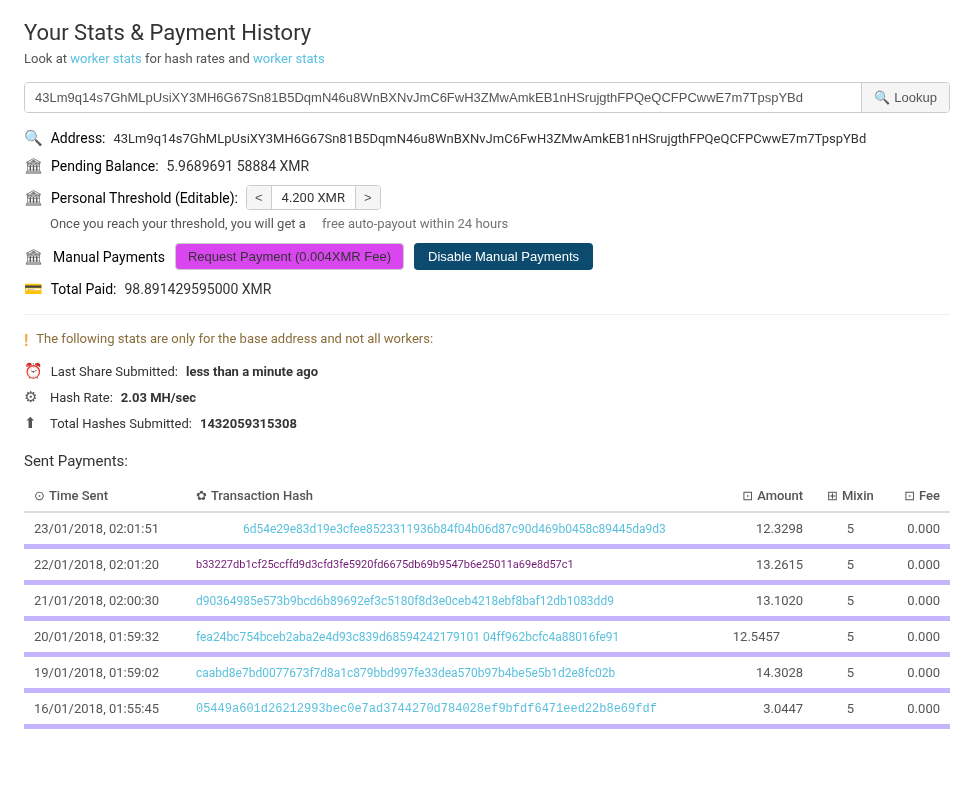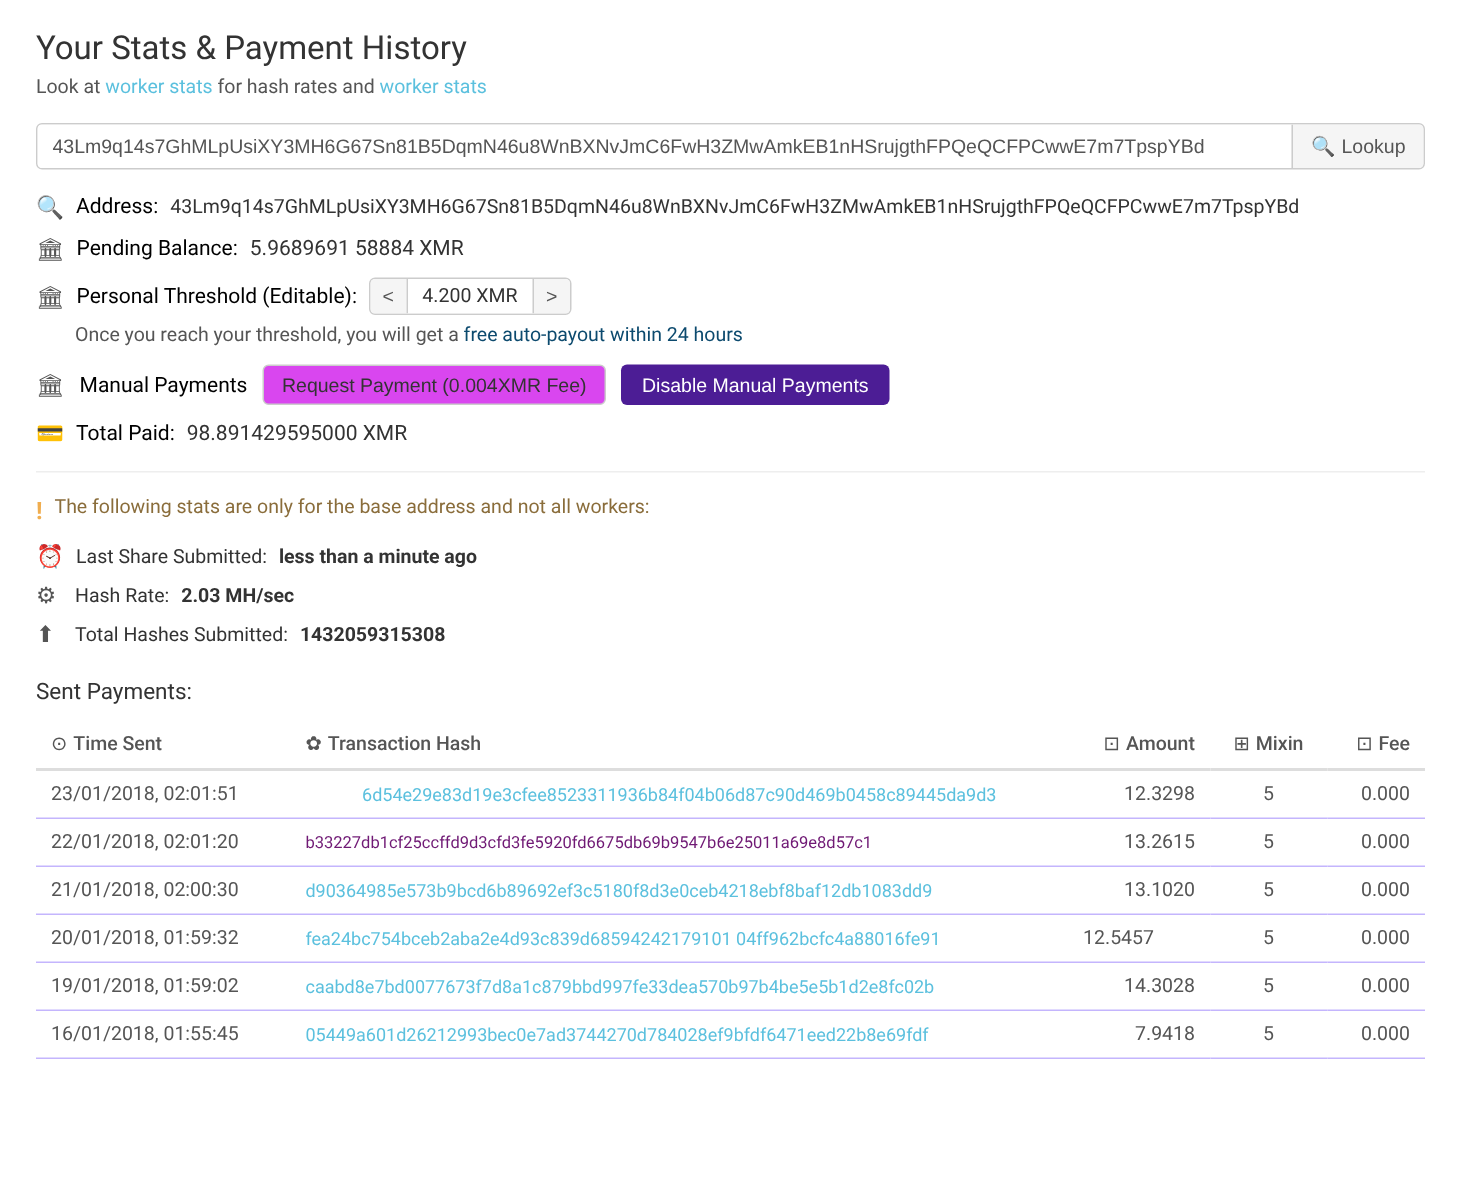--- a/index.html
+++ b/index.html
@@ -95,40 +95,40 @@
       border-left: 1px solid #ccc;
       border-right: 1px solid #ccc;
     }
 
     .auto-payout-note {
       color: #555;
       font-size: 13px;
       margin-bottom: 12px;
       margin-left: 26px;
     }
-    .auto-payout-note .highlight { color: #0c4a6e; }
+    .auto-payout-note .highlight { color: #737373; margin-left: 13px; }
 
     .manual-row {
       display: flex;
       align-items: center;
       gap: 10px;
       margin-bottom: 10px;
     }
     .btn-request {
       border: 1px solid #ccc;
       background: #d946ef;
       padding: 5px 12px;
       border-radius: 4px;
       cursor: pointer;
       font-size: 13px;
       color: #333;
     }
     .btn-disable {
       border: none;
-      background: #4c1d95;
+      background: #0c4a6e;
       color: #fff;
       padding: 6px 14px;
       border-radius: 4px;
       cursor: pointer;
       font-size: 13px;
     }
 
     .divider { border: none; border-top: 1px solid #eee; margin: 16px 0; }
 
     .stats-note {
@@ -165,21 +165,21 @@
       border-bottom: 2px solid #ddd;
     }
     thead th {
       text-align: left;
       padding: 8px 10px;
       color: #555;
       font-weight: 500;
       white-space: nowrap;
     }
     tbody tr {
-      border-bottom: 1px solid #c4b5fd;
+      border-bottom: 5px solid #c4b5fd;
     }
     tbody td {
       padding: 8px 10px;
       color: #555;
     }
     tbody td.hash-cell { color: #5bc0de; }
 
     .th-icon { margin-right: 4px; }
   </style>
 </head>
@@ -318,19 +318,19 @@
     </tr>
       <tr>
       <td style="color:#555;white-space:nowrap;">19/01/2018, 01:59:02</td>
       <td class="hash-cell" style="color:#5bc0de;font-size:12px;word-break:break-all;">caabd8e7bd0077673f7d8a1c879bbd997fe33dea570b97b4be5e5b1d2e8fc02b</td>
       <td style="text-align:right;">14.3028</td>
       <td style="text-align:center;">5</td>
       <td style="text-align:right;">0.000</td>
     </tr>
       <tr>
       <td style="color:#555;white-space:nowrap;">16/01/2018, 01:55:45</td>
-      <td class="hash-cell" style="color:#5bc0de;font-size:12px;word-break:break-all;">05449a601d26212993bec0e7ad3744270d784028ef9bfdf6471eed22b8e69fdf</td>
-      <td style="text-align:right;">7.9418</td>
+      <td class="hash-cell" style="color:#5bc0de;font-size:12px;word-break:break-all;font-family:Liberation Mono, monospace;">05449a601d26212993bec0e7ad3744270d784028ef9bfdf6471eed22b8e69fdf</td>
+      <td style="text-align:right;">3.0447</td>
       <td style="text-align:center;">5</td>
       <td style="text-align:right;">0.000</td>
     </tr>
     </tbody>
 </table>
 
 </body></html>

